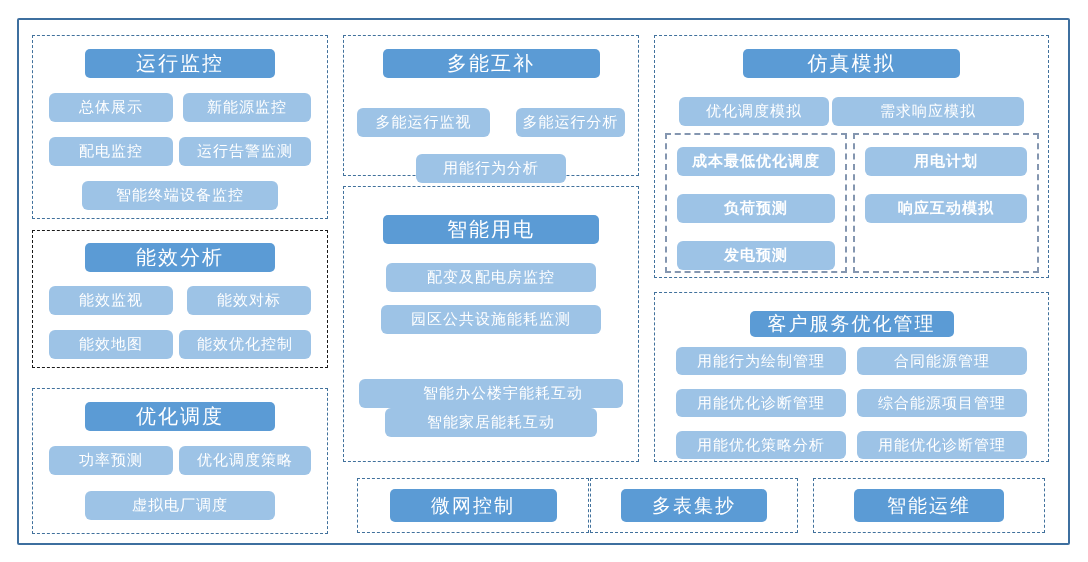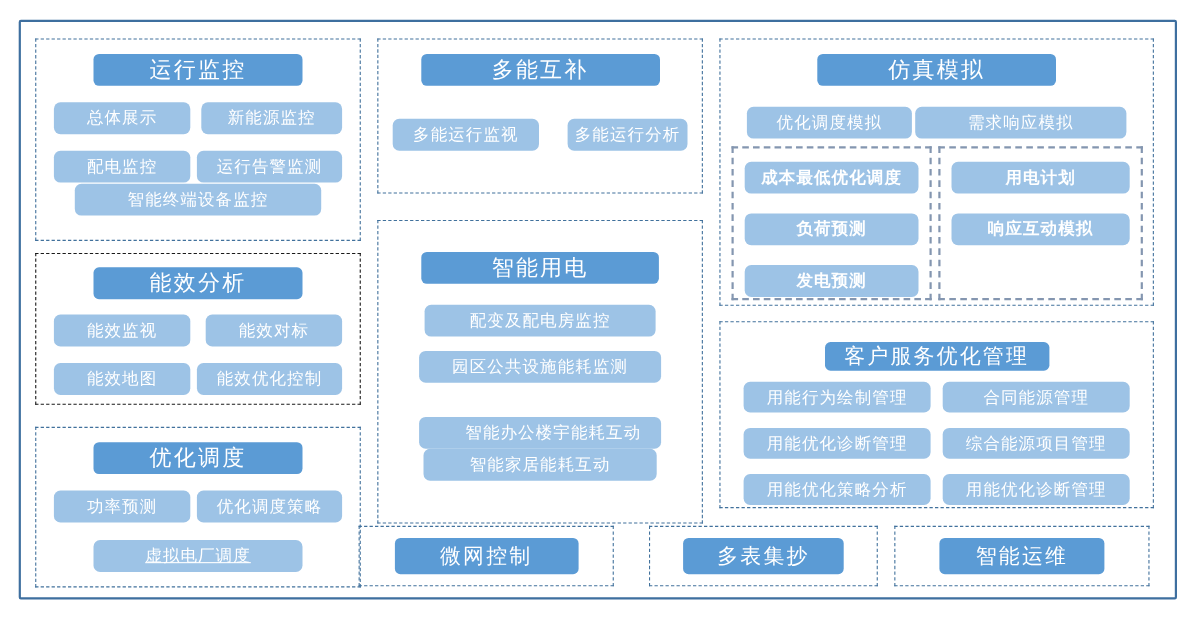--- a/index.html
+++ b/index.html
@@ -82,57 +82,58 @@
   <section class="group" style="left:32px;top:35px;width:296px;height:184px;">
     <div class="hdr" style="width:190px;margin-top:13px;">运行监控</div>
     <div class="row" style="padding:0 16px;margin-top:15px;">
       <div class="chip" style="width:124px;">总体展示</div>
       <div class="chip" style="width:128px;">新能源监控</div>
     </div>
     <div class="row" style="padding:0 16px;margin-top:15px;">
       <div class="chip" style="width:124px;">配电监控</div>
       <div class="chip" style="width:132px;">运行告警监测</div>
     </div>
-    <div class="chip center" style="width:224px;margin-top:1px;text-align:center;">智能终端设备监控</div>
+    <div class="chip center" style="width:196px;margin-top:15px;text-align:center;">智能终端设备监控</div>
   </section>
 
   <section class="group black" style="left:32px;top:230px;width:296px;height:138px;">
     <div class="hdr" style="width:190px;margin-top:12px;">能效分析</div>
     <div class="row" style="padding:0 16px;margin-top:14px;">
       <div class="chip" style="width:124px;">能效监视</div>
       <div class="chip" style="width:124px;">能效对标</div>
     </div>
     <div class="row" style="padding:0 16px;margin-top:15px;">
       <div class="chip" style="width:124px;">能效地图</div>
       <div class="chip" style="width:132px;">能效优化控制</div>
     </div>
   </section>
 
   <section class="group" style="left:32px;top:388px;width:296px;height:146px;">
     <div class="hdr" style="width:190px;margin-top:13px;">优化调度</div>
     <div class="row" style="padding:0 16px;margin-top:15px;">
       <div class="chip" style="width:124px;">功率预测</div>
       <div class="chip" style="width:132px;">优化调度策略</div>
     </div>
-    <div class="chip center" style="width:190px;margin-top:16px;text-decoration:underline;">虚拟电厂调度</div>
+    <div class="chip center" style="width:190px;margin-top:16px;">虚拟电厂调度</div>
   </section>
 
   <section class="group" style="left:343px;top:35px;width:296px;height:141px;">
     <div class="hdr" style="width:217px;margin-top:13px;">多能互补</div>
     <div class="row" style="padding:0 13px;margin-top:30px;">
       <div class="chip" style="width:133px;">多能运行监视</div>
       <div class="chip" style="width:109px;">多能运行分析</div>
     </div>
+    <div class="chip center" style="width:150px;margin-top:17px;">用能行为分析</div>
   </section>
 
-  <section class="group" style="left:343px;top:200px;width:296px;height:276px;">
+  <section class="group" style="left:343px;top:186px;width:296px;height:276px;">
     <div class="hdr" style="width:216px;margin-top:28px;">智能用电</div>
     <div class="chip center" style="width:210px;margin-top:19px;">配变及配电房监控</div>
     <div class="chip center" style="width:220px;margin-top:13px;">园区公共设施能耗监测</div>
-    <div class="chip center" style="width:220px;margin-top:31px;padding-left:24px;">智能办公楼宇能耗互动</div>
+    <div class="chip center" style="width:264px;margin-top:45px;padding-left:24px;">智能办公楼宇能耗互动</div>
     <div class="chip center" style="width:212px;">智能家居能耗互动</div>
   </section>
 
   <section class="group" style="left:654px;top:35px;width:395px;height:243px;">
     <div class="hdr" style="width:217px;margin-top:13px;">仿真模拟</div>
     <div class="row" style="padding:0 24px;margin-top:19px;">
       <div class="chip" style="width:150px;">优化调度模拟</div>
       <div class="chip" style="width:192px;">需求响应模拟</div>
     </div>
     <div class="subgroup" style="left:10px;top:97px;width:182px;height:140px;">
@@ -151,21 +152,21 @@
     <div class="grid2">
       <div class="chip">用能行为绘制管理</div>
       <div class="chip">合同能源管理</div>
       <div class="chip">用能优化诊断管理</div>
       <div class="chip">综合能源项目管理</div>
       <div class="chip">用能优化策略分析</div>
       <div class="chip">用能优化诊断管理</div>
     </div>
   </section>
 
-  <section class="group bottom-box" style="left:326px;top:478px;width:232px;height:55px;">
+  <section class="group bottom-box" style="left:357px;top:478px;width:232px;height:55px;">
     <div class="hdr" style="width:167px;">微网控制</div>
   </section>
   <section class="group bottom-box" style="left:590px;top:478px;width:208px;height:55px;">
     <div class="hdr" style="width:146px;">多表集抄</div>
   </section>
   <section class="group bottom-box" style="left:813px;top:478px;width:232px;height:55px;">
     <div class="hdr" style="width:150px;">智能运维</div>
   </section>
 </div>
 

